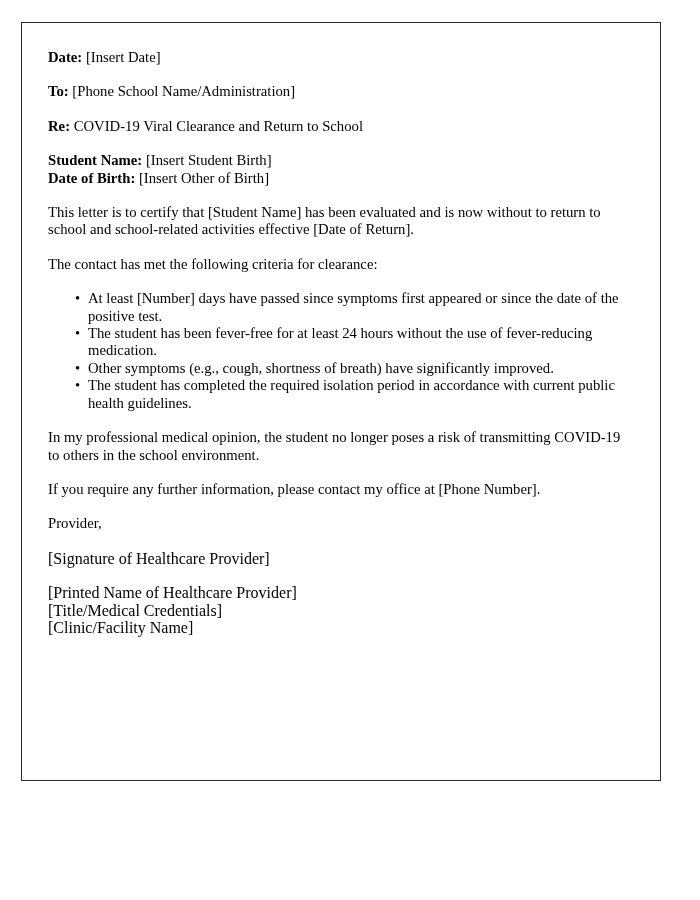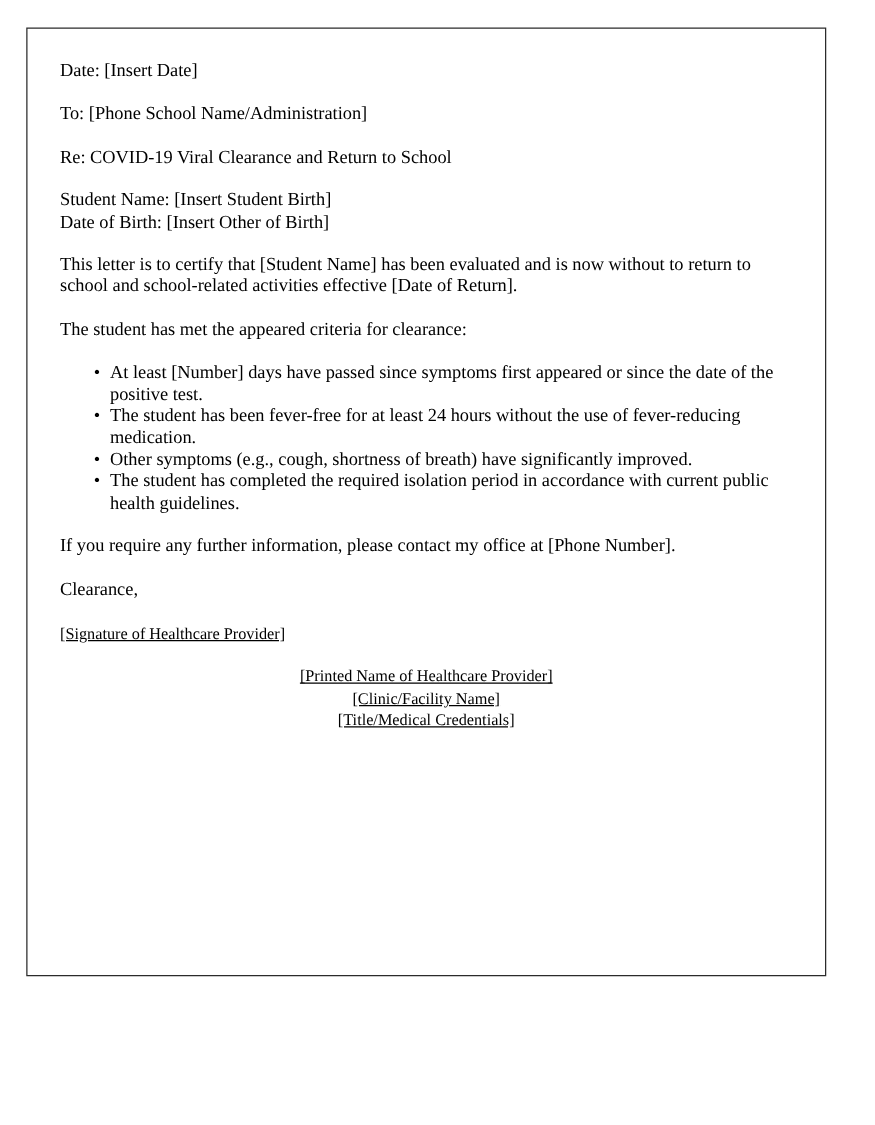--- a/index.html
+++ b/index.html
@@ -31,21 +31,21 @@
   }
 
   .block {
     font-size: 14.7px;
     line-height: 17.4px;
     margin: 0 0 17px 0;
     text-align: left;
   }
 
   .label {
-    font-weight: normal;
+    font-weight: bold;
   }
 
   .criteria-list {
     list-style: none;
     margin: 0 0 17px 0;
     padding: 0;
   }
 
   .criteria-item {
     position: relative;
@@ -57,29 +57,27 @@
 
   .criteria-item .bullet-glyph {
     position: absolute;
     left: 27px;
     top: 0;
     line-height: 17.4px;
     font-size: 14.7px;
   }
 
   .sign-block {
-    font-size: 13px;
+    font-size: 16px;
     line-height: 17.4px;
     margin: 0 0 17px 0;
-    text-decoration: underline;
   }
 
   .sign-block.last {
     margin-bottom: 0;
-    text-align: center;
   }
 
   .sign-line {
     display: block;
   }
 </style>
 </head>
 <body>
 
 <div class="page-sheet">
@@ -107,48 +105,49 @@
       </span>
       <span class="sign-line">
         <span class="label">Date of Birth:</span>
         <span>[Insert Other of Birth]</span>
       </span>
     </p>
 
 
     <p class="block">This letter is to certify that [Student Name] has been evaluated and is now without to return to school and school-related activities effective [Date of Return].</p>
 
-    <p class="block">The student has met the appeared criteria for clearance:</p>
+    <p class="block">The contact has met the following criteria for clearance:</p>
 
     <ul class="criteria-list">
       <li class="criteria-item">
         <span class="bullet-glyph">•</span>
         <span>At least [Number] days have passed since symptoms first appeared or since the date of the positive test.</span>
       </li>
       <li class="criteria-item">
         <span class="bullet-glyph">•</span>
         <span>The student has been fever-free for at least 24 hours without the use of fever-reducing medication.</span>
       </li>
       <li class="criteria-item">
         <span class="bullet-glyph">•</span>
         <span>Other symptoms (e.g., cough, shortness of breath) have significantly improved.</span>
       </li>
       <li class="criteria-item">
         <span class="bullet-glyph">•</span>
         <span>The student has completed the required isolation period in accordance with current public health guidelines.</span>
       </li>
     </ul>
 
+    <p class="block">In my professional medical opinion, the student no longer poses a risk of transmitting COVID-19 to others in the school environment.</p>
 
     <p class="block">If you require any further information, please contact my office at [Phone Number].</p>
 
-    <p class="block">Clearance,</p>
+    <p class="block">Provider,</p>
 
     <p class="sign-block">[Signature of Healthcare Provider]</p>
 
     <p class="sign-block last">
       <span class="sign-line">[Printed Name of Healthcare Provider]</span>
+      <span class="sign-line">[Title/Medical Credentials]</span>
       <span class="sign-line">[Clinic/Facility Name]</span>
-      <span class="sign-line">[Title/Medical Credentials]</span>
     </p>
 
   </div>
 </div>
 
 </body></html>

